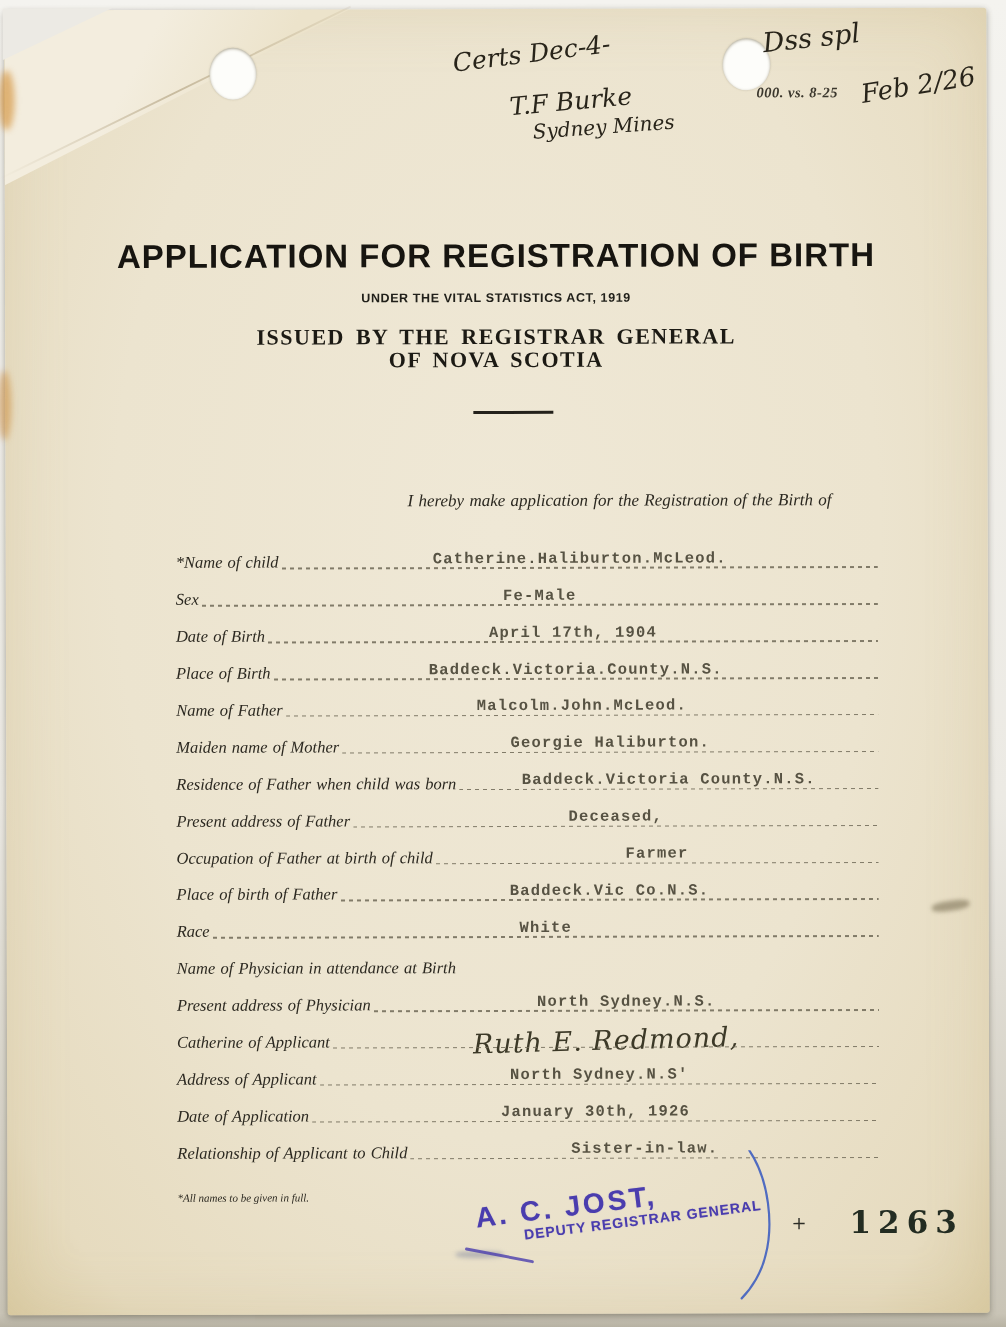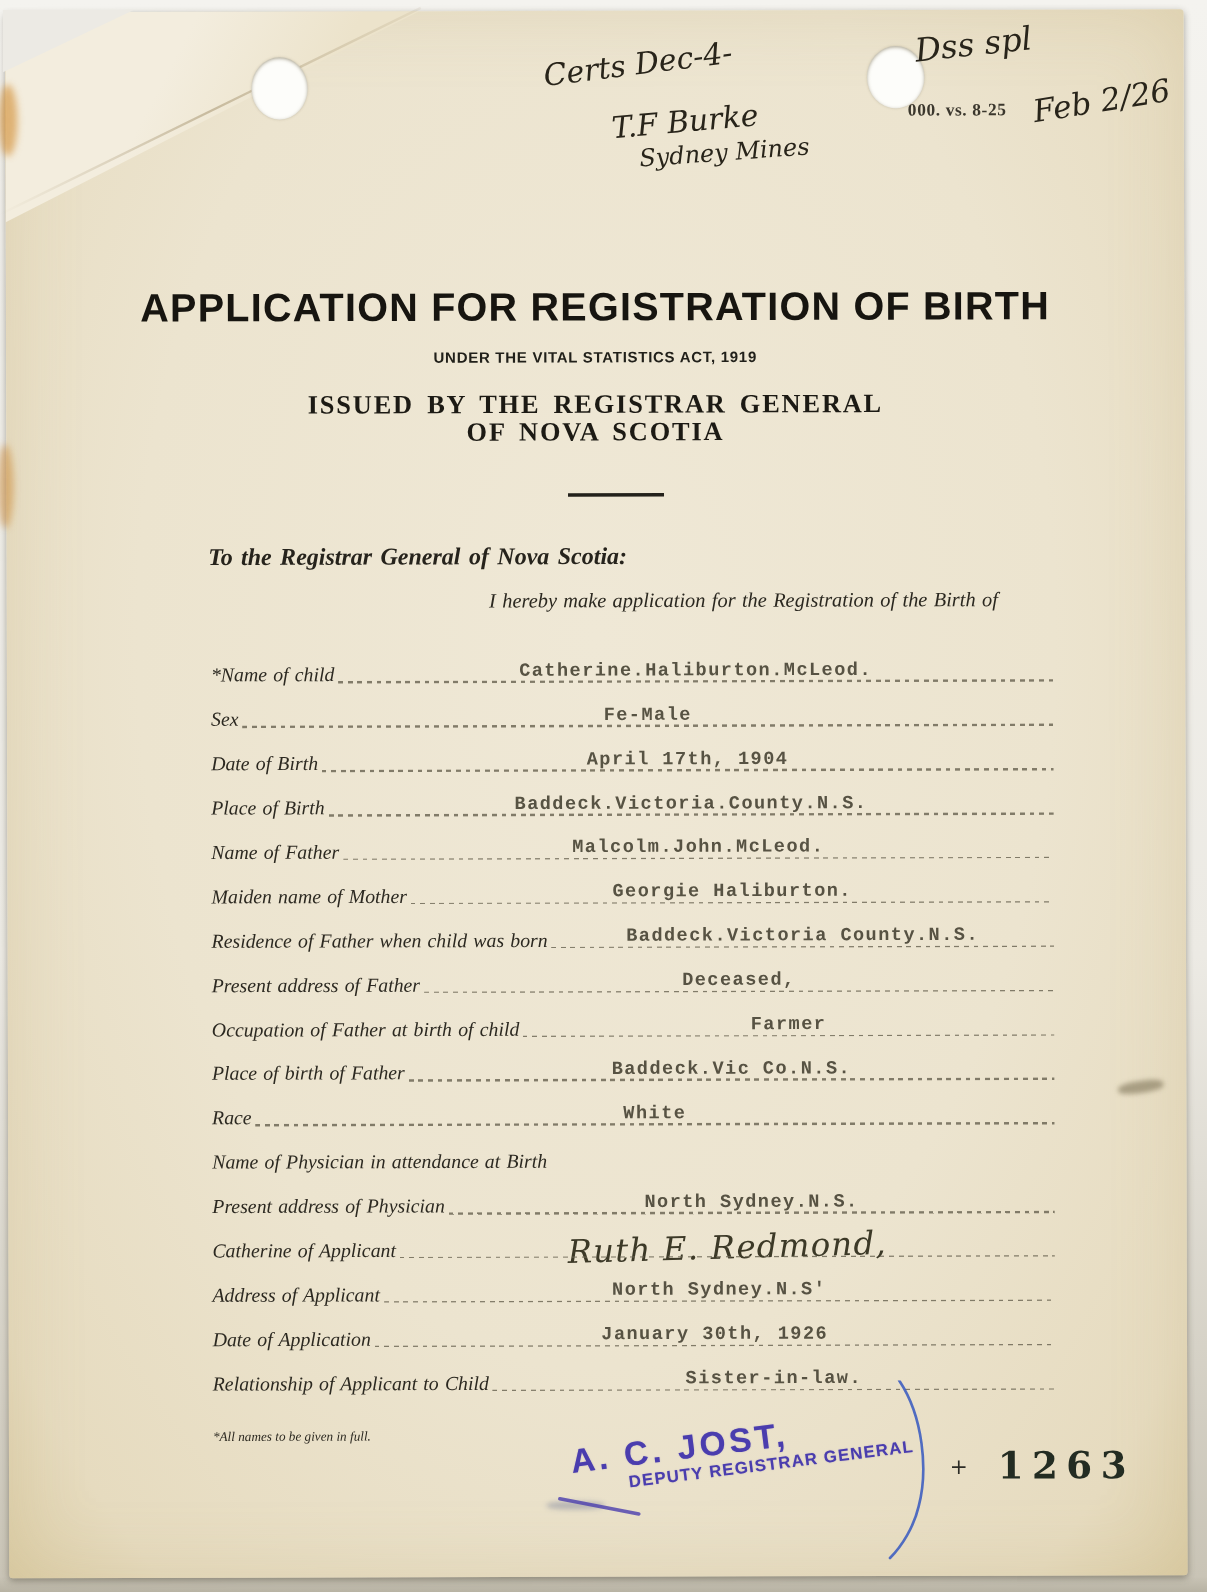--- a/index.html
+++ b/index.html
@@ -51,21 +51,21 @@
     position:absolute;font-family:"DejaVu Serif", serif;font-style:italic;
     color:#28241a;white-space:nowrap;pointer-events:none;
   }
   .hw1{left:448px;top:30px;font-size:25px;transform:rotate(-7deg);}
   .hw2{left:505px;top:78px;font-size:25px;transform:rotate(-5deg);}
   .hw3{left:528px;top:106px;font-size:20px;transform:rotate(-4deg);}
   .hw4{left:758px;top:14px;font-size:27px;transform:rotate(-6deg);}
   .hw5{left:856px;top:62px;font-size:26px;transform:rotate(-9deg);}
   .printcode{
     position:absolute;left:752px;top:76px;font-family:"Liberation Serif",serif;
-    font-weight:bold;font-size:14.5px;color:#3b372d;letter-spacing:.5px;
+    font-weight:bold;font-size:14.5px;color:#3b372d;letter-spacing:.5px;font-style:italic;
   }
   
   .title{
     position:absolute;left:0;top:228px;width:100%;text-align:center;
     font-family:"Liberation Sans",sans-serif;font-weight:bold;font-size:33px;
     letter-spacing:1px;color:#171510;
   }
   .subtitle{
     position:absolute;left:0;top:282px;width:100%;text-align:center;
     font-family:"Liberation Sans",sans-serif;font-weight:bold;font-size:12.5px;
@@ -126,21 +126,21 @@
   }
   .stamp .l1{font-family:"Liberation Sans",sans-serif;font-size:28px;letter-spacing:3px;font-weight:bold;}
   .stamp .l2{font-family:"Liberation Sans",sans-serif;font-size:14px;font-weight:bold;
     letter-spacing:1px;margin-left:46px;margin-top:-2px;}
   .stamp .underline{
     position:absolute;left:-16px;top:54px;width:70px;height:3px;background:#4a3dae;
     border-radius:2px;transform:rotate(18deg);opacity:.8;
   }
   .bracket{position:absolute;left:732px;top:1142px;pointer-events:none;}
   .regnum{
-    position:absolute;left:824px;top:1196px;
+    position:absolute;left:842px;top:1196px;
     font-family:"DejaVu Serif",serif;font-weight:bold;font-size:31px;
     letter-spacing:7px;color:#232c22;
   }
   .regnum-tick{
     position:absolute;left:784px;top:1204px;font-family:"DejaVu Serif",serif;
     font-size:18px;color:#2c2c26;
   }
 </style>
 </head>
 <body>
@@ -165,21 +165,20 @@
   <div class="hand hw5">Feb 2/26</div>
 
   <div class="title">APPLICATION FOR REGISTRATION OF BIRTH</div>
   <div class="subtitle">UNDER THE VITAL STATISTICS ACT, 1919</div>
   <div class="issuer">
     <div>ISSUED BY THE REGISTRAR GENERAL</div>
     <div>OF NOVA SCOTIA</div>
   </div>
   <div class="divider"></div>
 
-  <div class="salutation">To the Registrar General of Nova Scotia:</div>
   <div class="intro">I hereby make application for the Registration of the Birth of</div>
 
   <div class="rows" id="rows">
       <div class="row">
         <span class="lbl">*Name of child</span>
         <span class="dots">
           <span class="val">Catherine.Haliburton.McLeod.</span>
         </span>
       </div>
       <div class="row">

